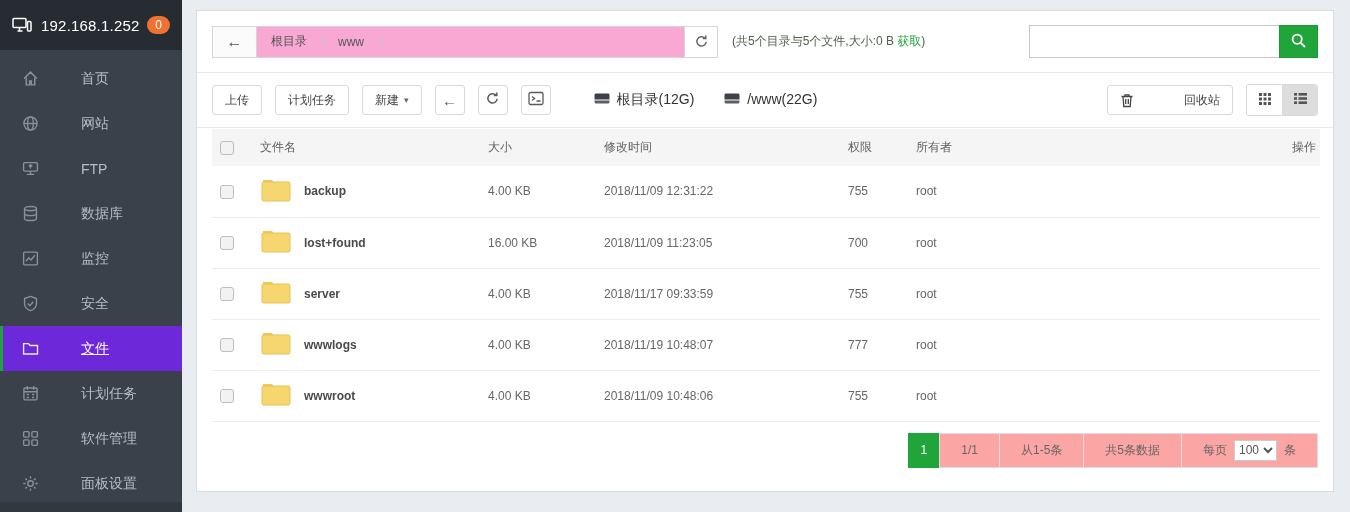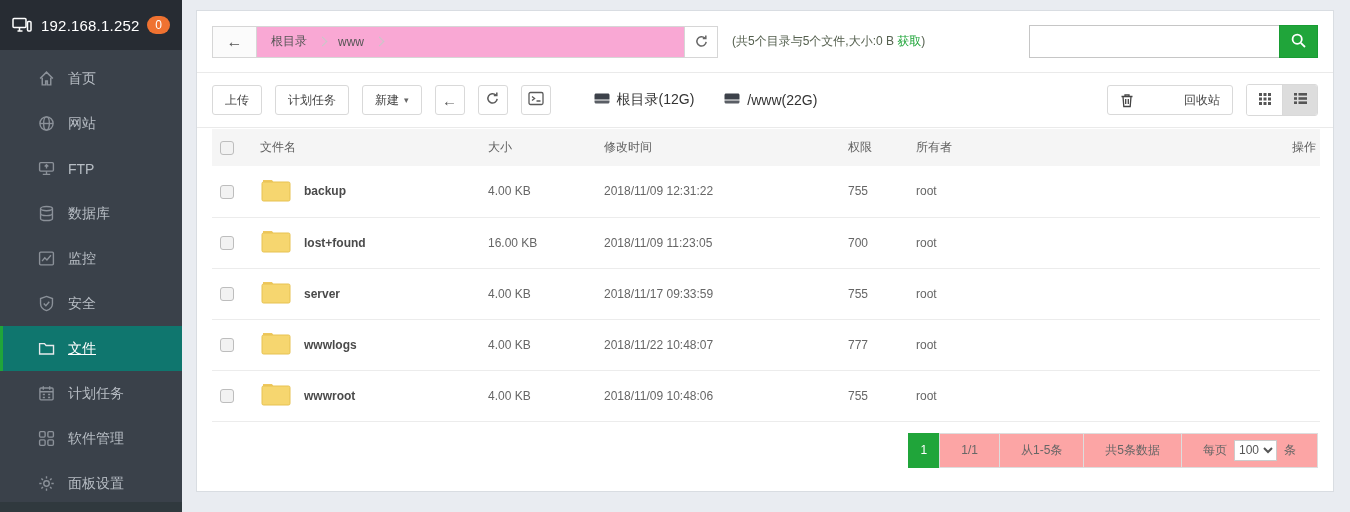--- a/index.html
+++ b/index.html
@@ -7,22 +7,22 @@
   body {
     font-family: "Liberation Sans","DejaVu Sans",sans-serif;
     background:#e9ecf1; color:#444; font-size:12px;
   }
   
   .sidebar { position:absolute; left:0; top:0; width:182px; height:512px; background:#3a414a; }
   .side-head { height:50px; background:#272c33; display:flex; align-items:center; padding:0 12px; color:#fff; }
   .side-head .ip { font-size:15px; margin-left:9px; letter-spacing:.2px; }
   .badge { margin-left:auto; background:#ef7231; color:#fff; font-size:12px; line-height:18px; padding:0 8px; border-radius:9px; }
   .side-menu { padding-top:6px; }
-  .side-item { height:45px; display:flex; align-items:center; padding-left:35px; color:#b7bdc4; font-size:14px; cursor:pointer; border-left:3px solid transparent; }
-  .side-item.active { background:#0f766e; border-left-color:#20a53a; color:#fff;text-decoration:underline; }
+  .side-item { height:45px; display:flex; align-items:center; padding-left:19px; color:#b7bdc4; font-size:14px; cursor:pointer; border-left:3px solid transparent;gap:29px; }
+  .side-item.active { background:#6d28d9; border-left-color:#20a53a; color:#fff;text-decoration:underline; }
   .side-icon { width:17px; height:17px; display:inline-flex; margin-right:13px; color:#8b9199; }
   .side-item.active .side-icon { color:#e8eaec; }
   .side-icon svg { width:17px; height:17px; }
   .head-icon { display:inline-flex; color:#fff; }
   .side-foot { position:absolute; bottom:0; left:0; width:182px; height:10px; background:#30393e; }
   
   .main { position:absolute; left:182px; top:0; width:1168px; height:512px; padding:10px 16px 0 14px; }
   .panel { background:#fff; border:1px solid #d9dde2; height:482px; }
   .panel-header { display:flex; align-items:center; padding:14px 15px; }
   .crumb-bar { display:flex; align-items:stretch; height:32px; width:506px; border:1px solid #d6d6d6; background:#fff; }
@@ -35,21 +35,21 @@
   .stats .link { color:#20a53a; cursor:pointer; }
   .searchbox { margin-left:auto; display:flex; }
   .searchbox input { width:250px; height:33px; border:1px solid #c6c6c6; border-right:none; padding:0 9px; font-size:12px; outline:none; }
   .searchbox button { width:39px; height:33px; background:#20a53a; border:1px solid #189c33; display:flex; align-items:center; justify-content:center; cursor:pointer; }
   .divider { border-top:1px solid #eaeaea; }
   
   .toolbar { display:flex; align-items:center; padding:11px 15px; }
   .btn { display:inline-flex; align-items:center; justify-content:center; height:30px; padding:0 12px; background:#fff; border:1px solid #d9d9d9; border-radius:3px; font-size:12px; color:#444; cursor:pointer; margin-right:13px; }
   .btn-sq { width:30px; padding:0; color:#5a5a5a; }
   .caret { font-size:9px; margin-left:5px; color:#666; }
-  .disk { display:flex; align-items:center; gap:7px; font-size:14px; color:#333; margin-left:30px; cursor:pointer; }
+  .disk { display:flex; align-items:flex-start; gap:7px; font-size:14px; color:#333; margin-left:30px; cursor:pointer; }
   .disk svg { color:#3d424a; }
   .right-tools { margin-left:auto; display:flex; align-items:center; }
   .view-toggle { display:flex; border:1px solid #d9d9d9; border-radius:3px; overflow:hidden; margin-left:13px; }
   .view-btn { width:35px; height:30px; display:flex; align-items:center; justify-content:center; background:#fff; color:#555; cursor:pointer; }
   .view-btn + .view-btn { border-left:1px solid #d9d9d9; }
   .view-btn.active { background:#ddd; }
   
   table { width:1108px; margin:1px 15px 0 15px; border-collapse:collapse; font-size:12px; }
   thead tr { background:#f5f5f5; height:37px; color:#5f5f5f; }
   th { font-weight:normal; text-align:left; padding:0 8px; }
@@ -398,21 +398,21 @@
                 <span>
                   <svg width="32" height="26" viewBox="0 0 32 26">
                     <path d="M3 3h9l2 3h-11z" fill="#efc75e"></path>
                     <rect x="2" y="5" width="28" height="19" rx="1.5" fill="#f6d66f" stroke="#e7c253" stroke-width="1"></rect>
                   </svg>
                 </span>
                 <span>wwwlogs</span>
               </span>
             </td>
             <td>4.00 KB</td>
-            <td>2018/11/22 10:48:07</td>
+            <td>2018/11/19 10:48:07</td>
             <td>777</td>
             <td>root</td>
             <td class="actions"></td>
           </tr>
 
           <tr>
             <td><input type="checkbox" style=""></td>
             <td>
               <span class="name-cell">
                 <span>

